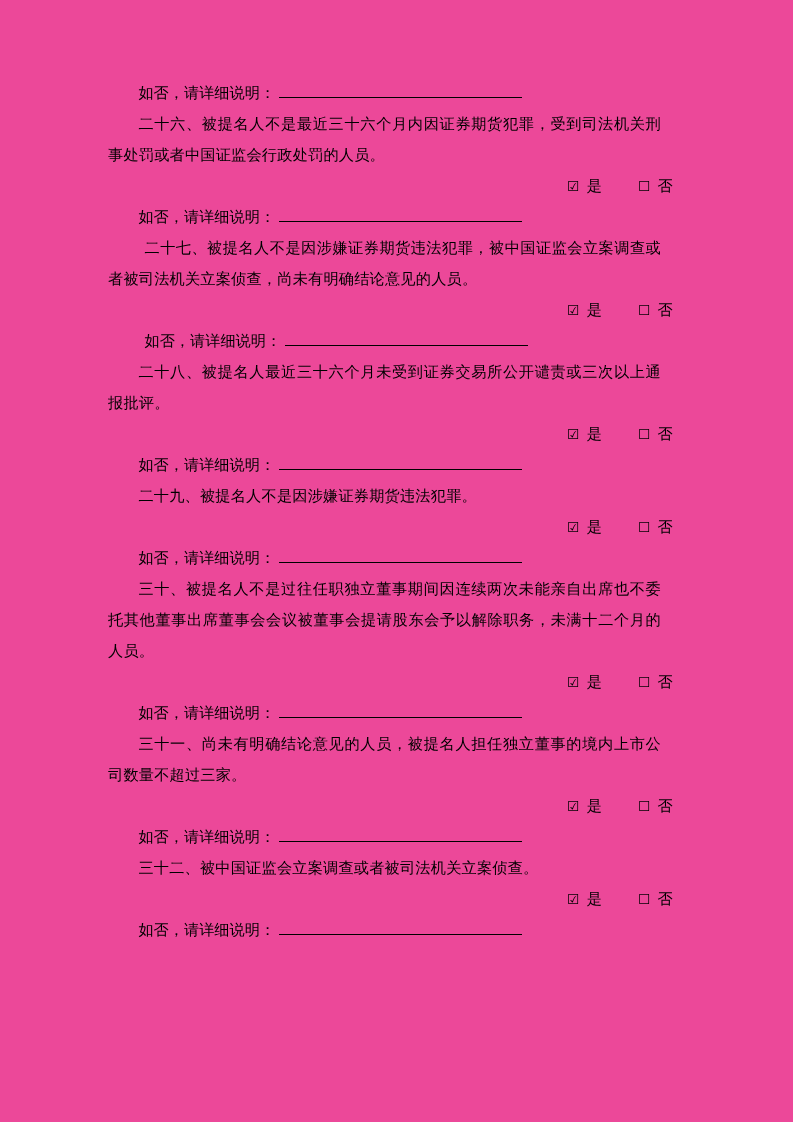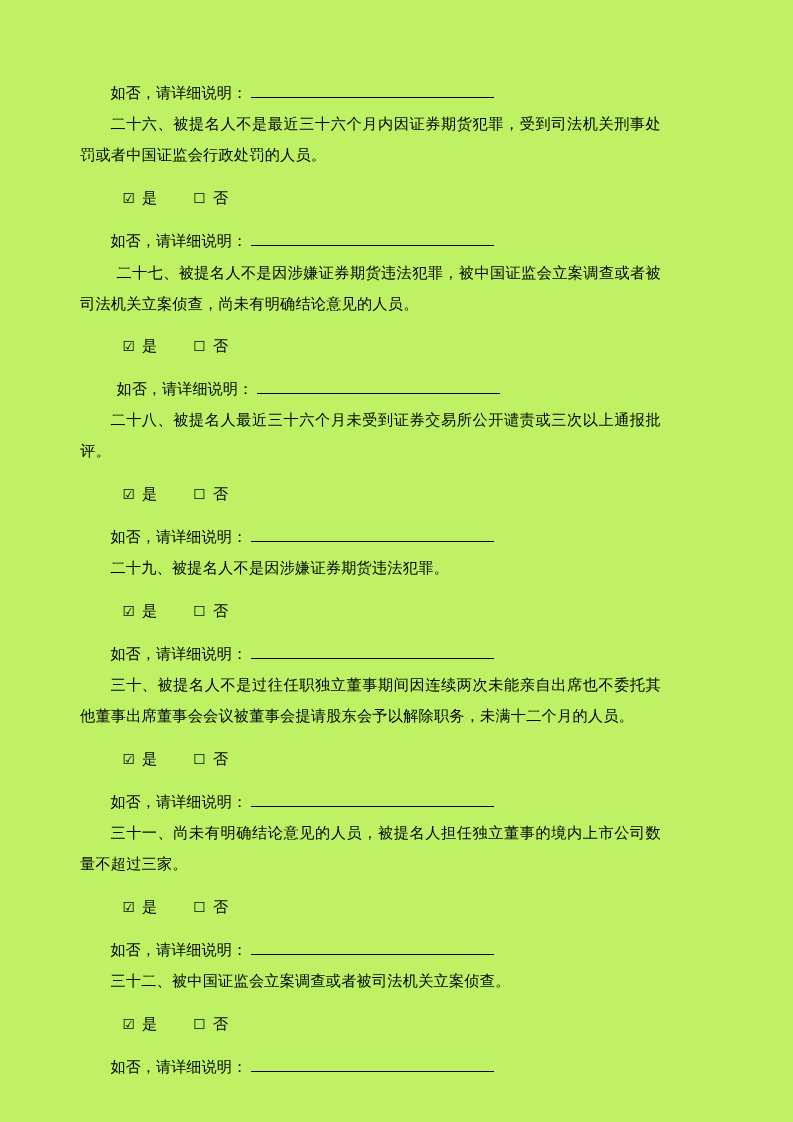--- a/index.html
+++ b/index.html
@@ -12,41 +12,41 @@
     height: 1122px;
     font-family: "DejaVu Serif", "Liberation Serif", serif;
     color: #000000;
     -webkit-font-smoothing: antialiased;
   }
   .page {
     position: relative;
     width: 793px;
     height: 1122px;
     box-sizing: border-box;
-    padding: 78px 120px 60px 80px;
-    background: #bef264;
+    padding: 78px 120px 60px 108px;
+    background: #ec4899;
   }
   .doc-body {
     font-size: 15.2px;
     line-height: 31px;
   }
   .para {
     text-indent: 2em;
     text-align: justify;
     margin: 0 12px 0 0;
     letter-spacing: 0.2px;
   }
   .para.indent-extra {
     text-indent: 2.4em;
-    font-family: Liberation Serif, serif;
   }
   .choice-row {
     text-indent: 2em;
-    margin: 12px;
+    margin: 0;
     white-space: nowrap;
+    text-align: right;
   }
   .choice-row .box {
     font-family: "DejaVu Sans", "Liberation Sans", sans-serif;
     font-size: 14px;
   }
   .choice-row .gap-between {
     display: inline-block;
     width: 36px;
   }
   .choice-row .lbl {

